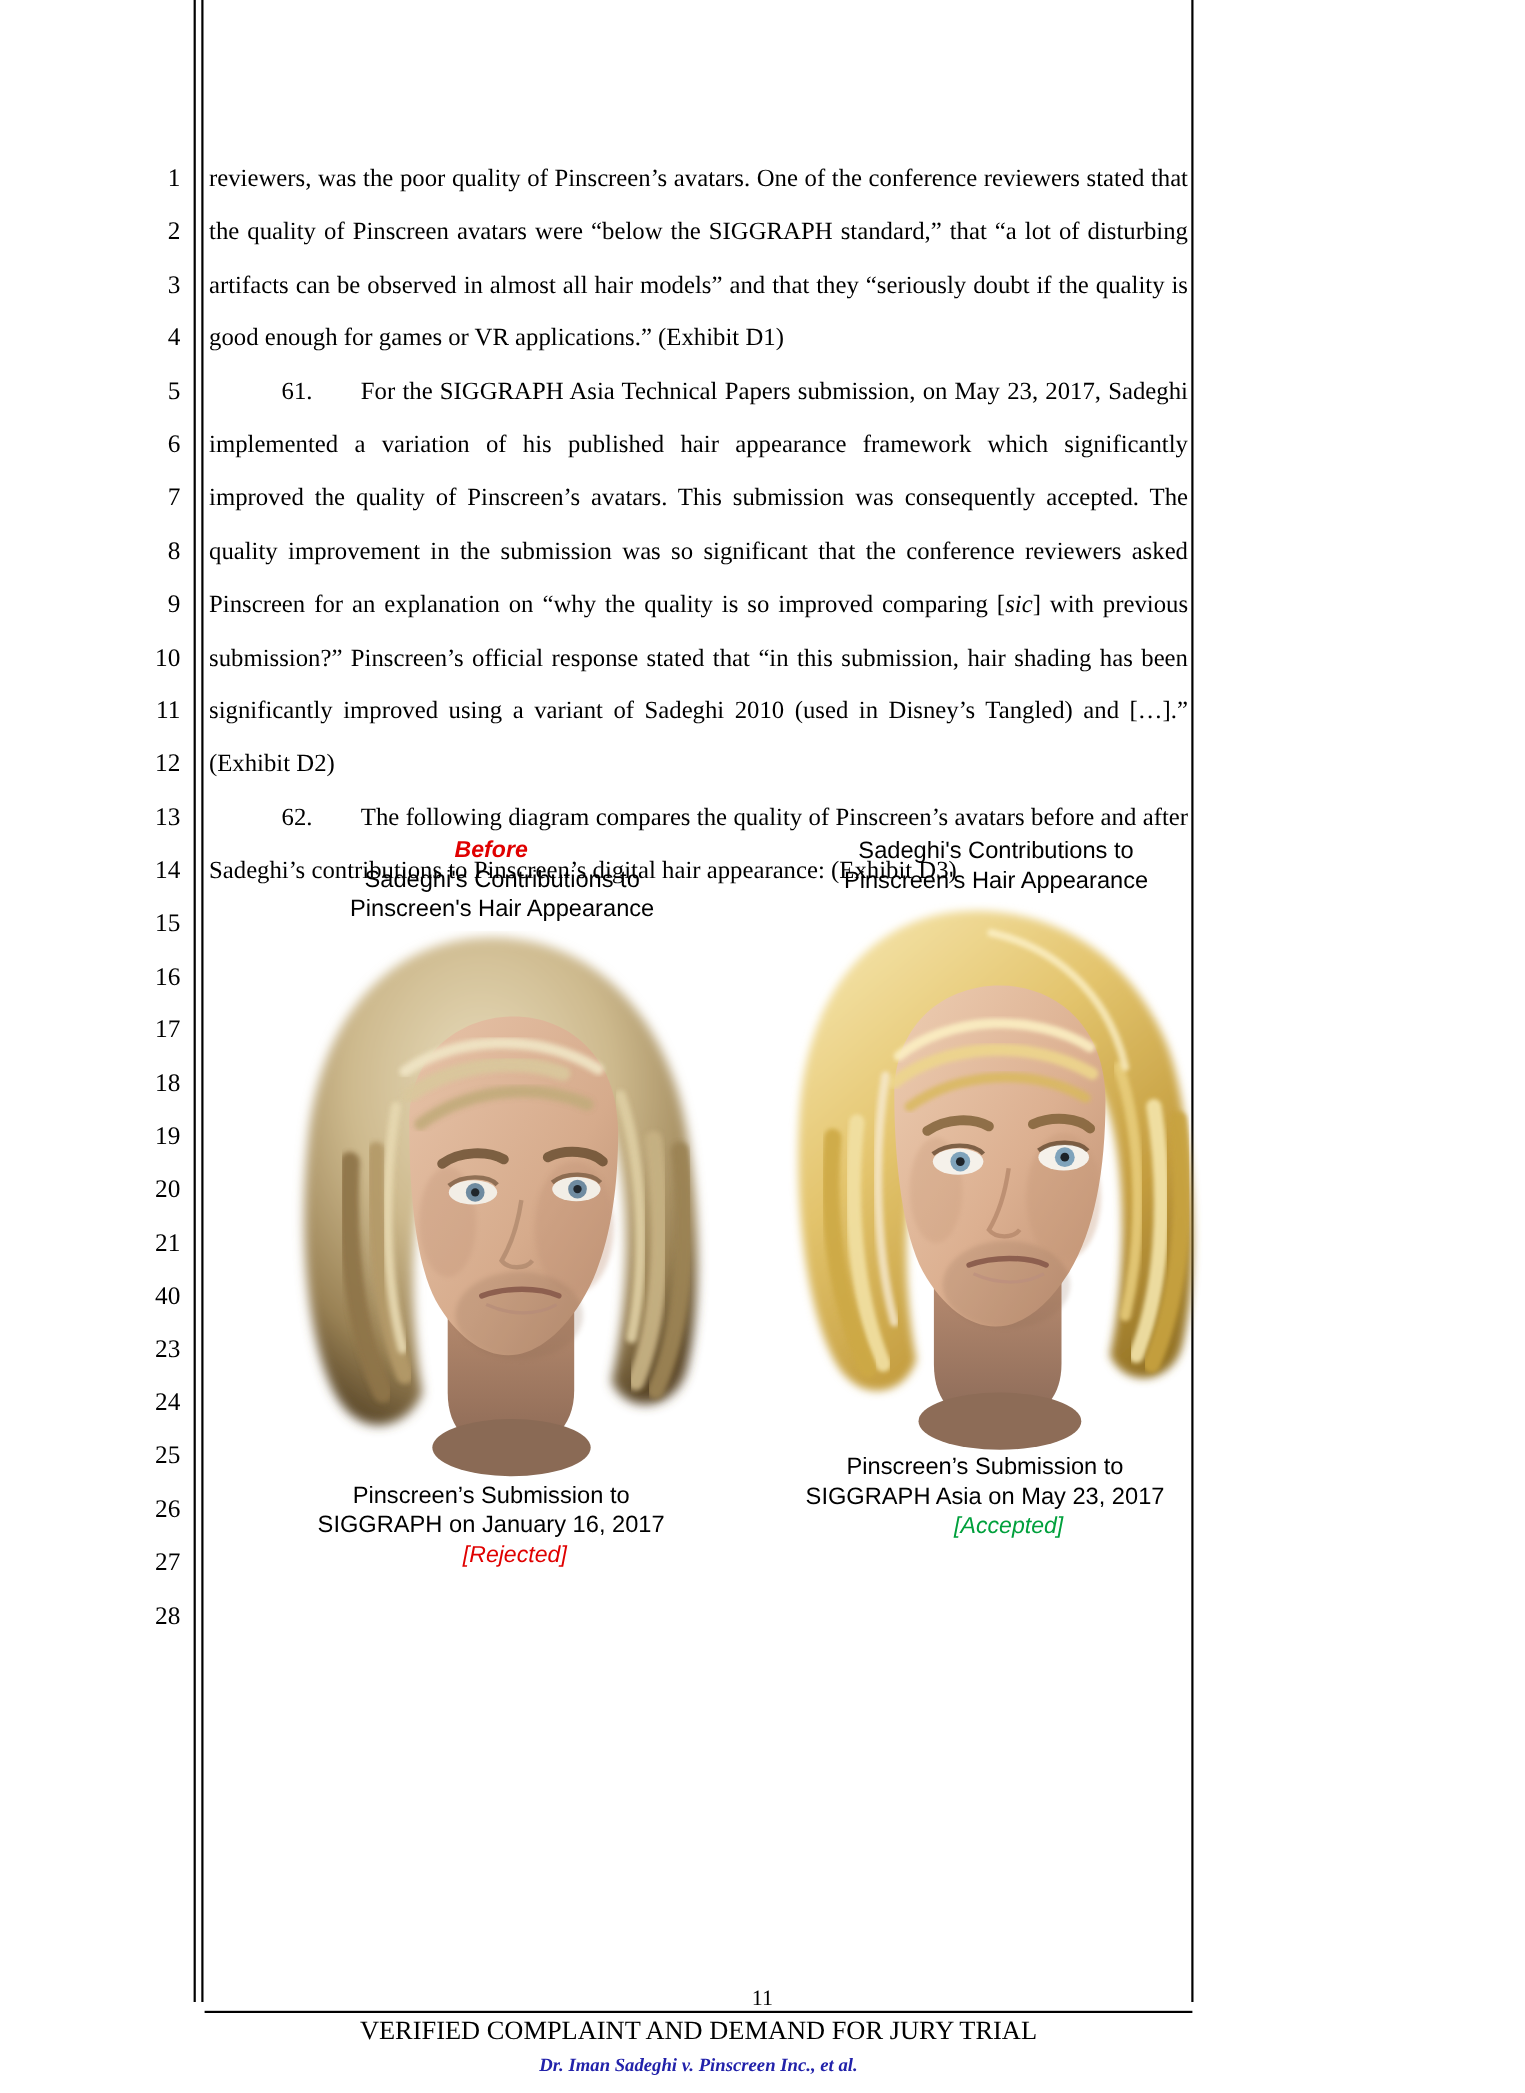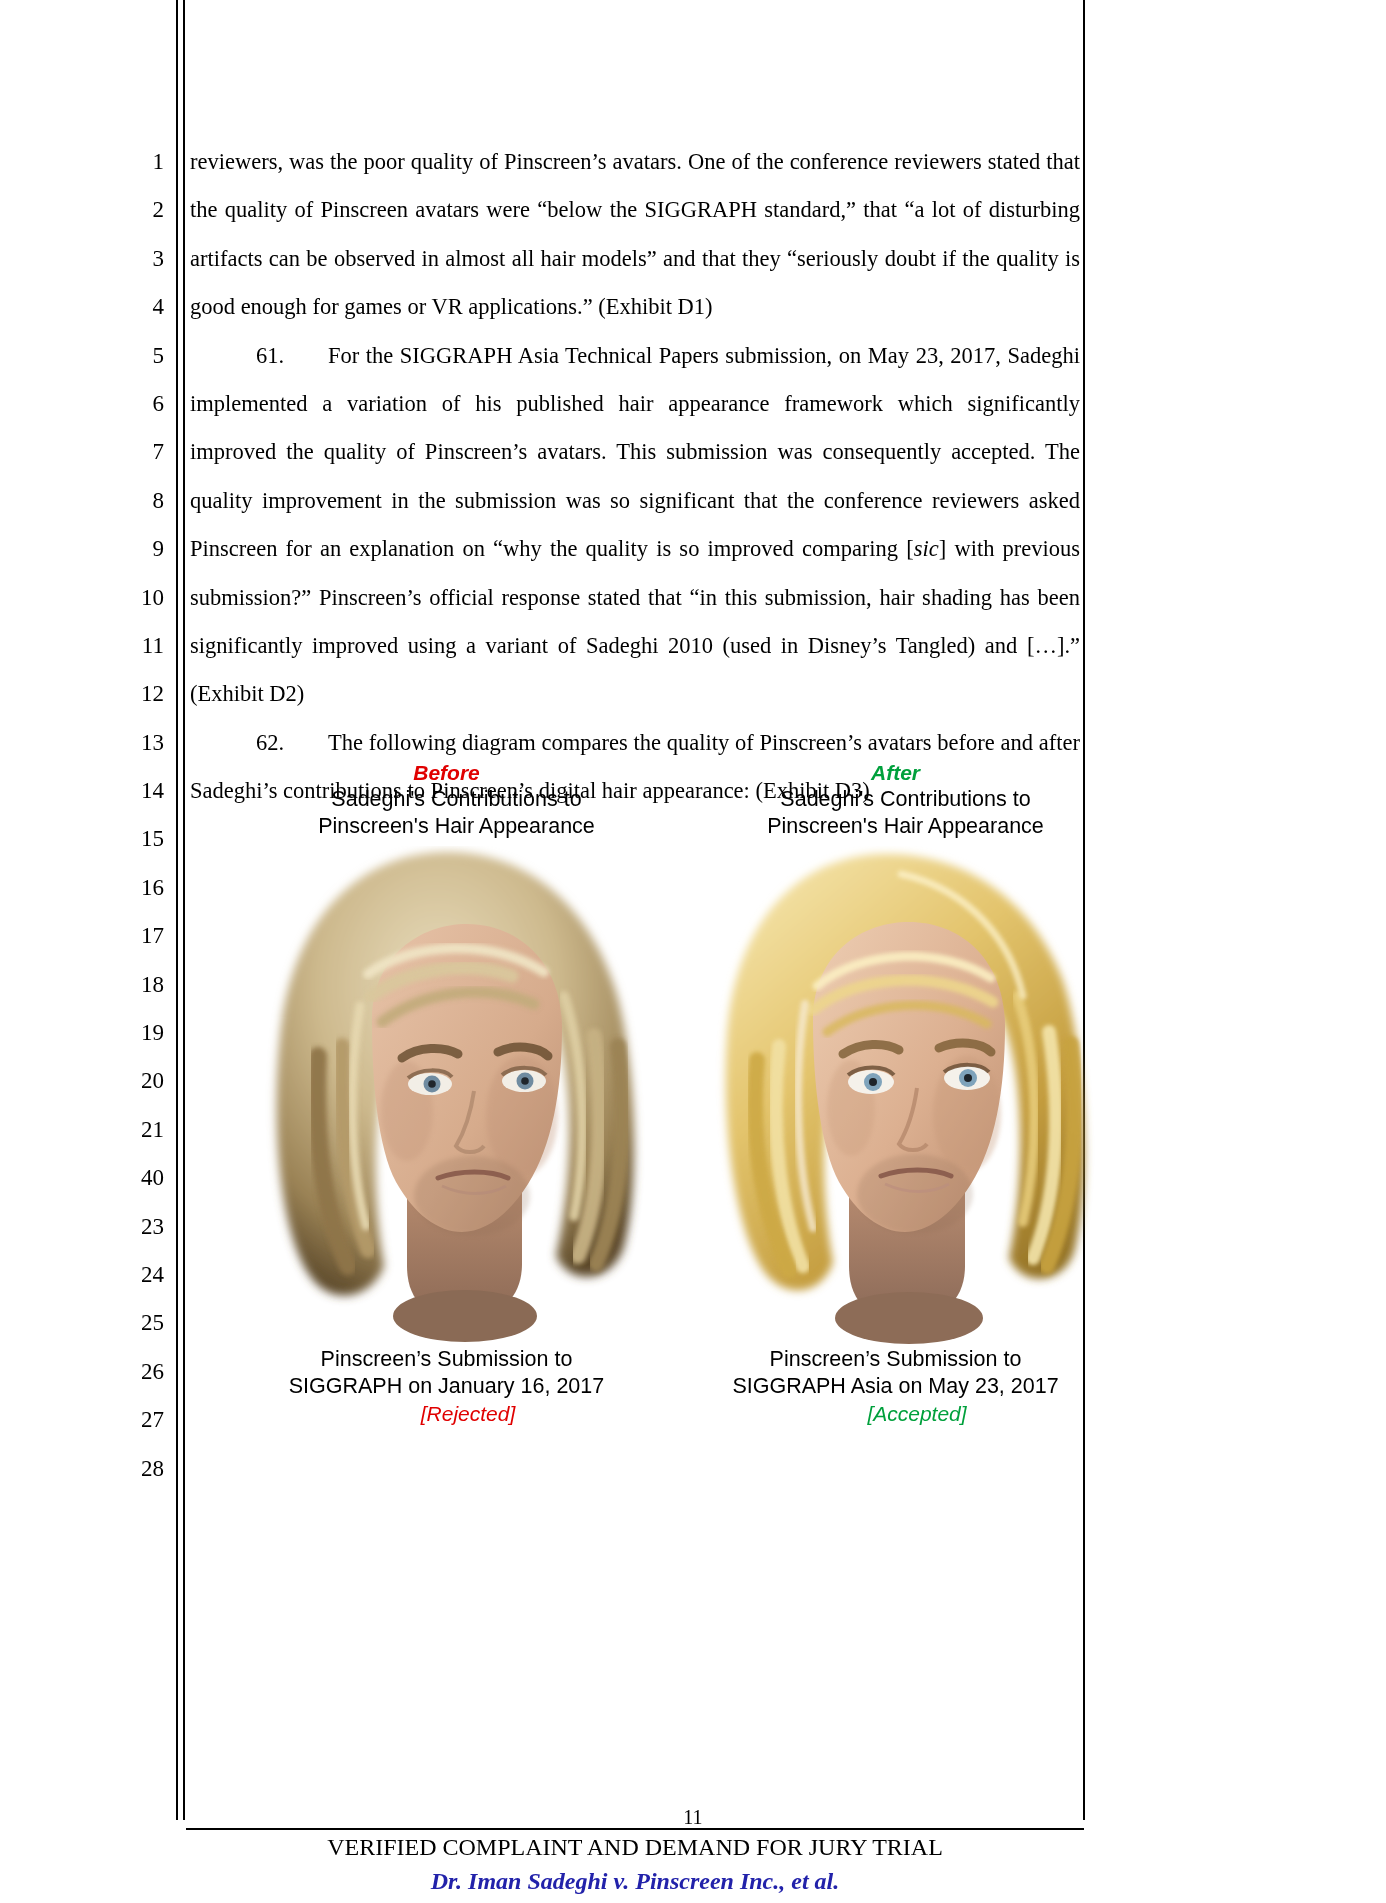--- a/index.html
+++ b/index.html
@@ -168,21 +168,21 @@
     text-align: center;
     font-size: 24px;
     font-family: "Liberation Serif", serif;
   }
   .footer-line2 {
     position: absolute;
     left: 186px;
     top: 1868px;
     width: 898px;
     text-align: center;
-    font-size: 24px;
+    font-size: 17px;
     font-family: "Liberation Serif", serif;
     font-style: italic;
     font-weight: 700;
     color: #2222aa;
   }
 </style>
 </head>
 <body>
 
 <div class="page">
@@ -301,21 +301,20 @@
             <path d="M138 160 C126 230 128 320 144 380" stroke="#e6d8b0" stroke-width="9" filter="url(#softB)"></path>
           </g>
         </svg>
       </div>
       <div class="fig-caption">Pinscreen’s Submission to
 SIGGRAPH on January 16, 2017</div>
       <div class="fig-status rejected">[Rejected]</div>
     </div>
 
     <div class="fig-col right">
-      <div class="fig-tag after">After</div>
       <div class="fig-title">Sadeghi's Contributions to
 Pinscreen's Hair Appearance</div>
       <div class="avatar-wrap">
         <svg width="449" height="500" viewBox="0 0 449 500" xmlns="http://www.w3.org/2000/svg">
           <defs>
             <linearGradient id="hairA" x1="0.2" y1="0" x2="0.9" y2="1">
               <stop offset="0%" stop-color="#f4e2a6"></stop>
               <stop offset="35%" stop-color="#e3c46d"></stop>
               <stop offset="70%" stop-color="#c39c3e"></stop>
               <stop offset="100%" stop-color="#8f6f25"></stop>

